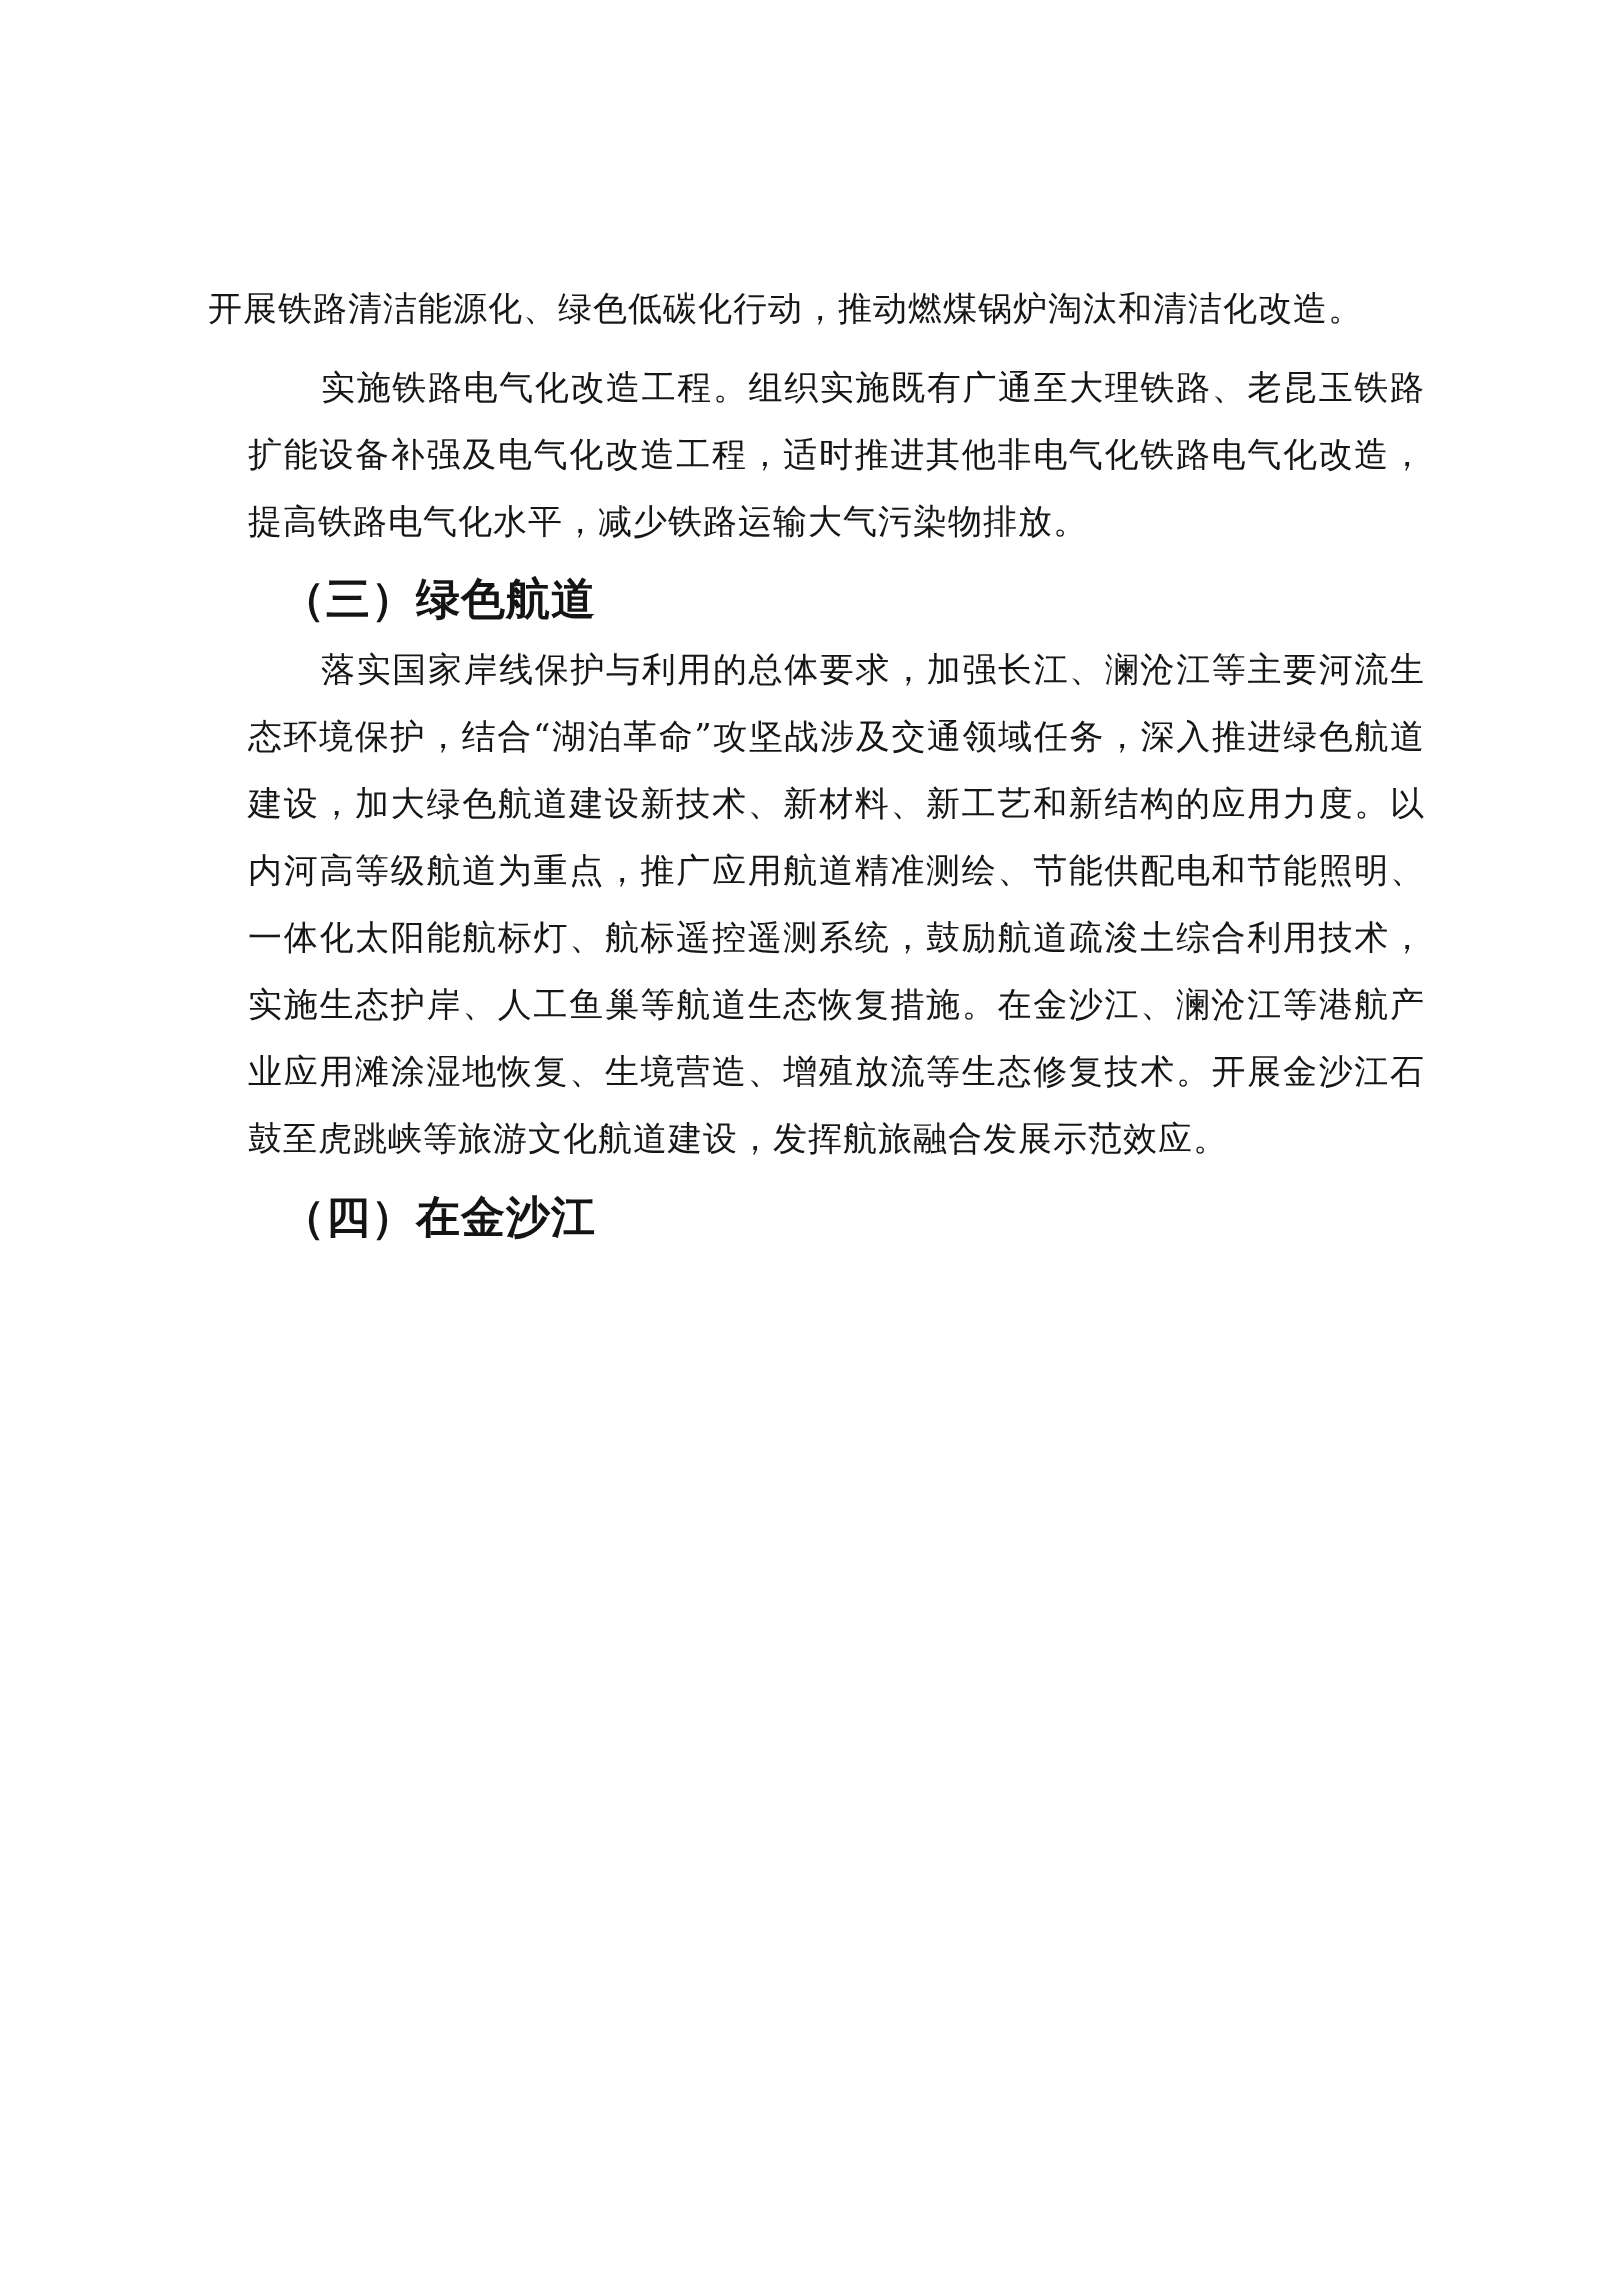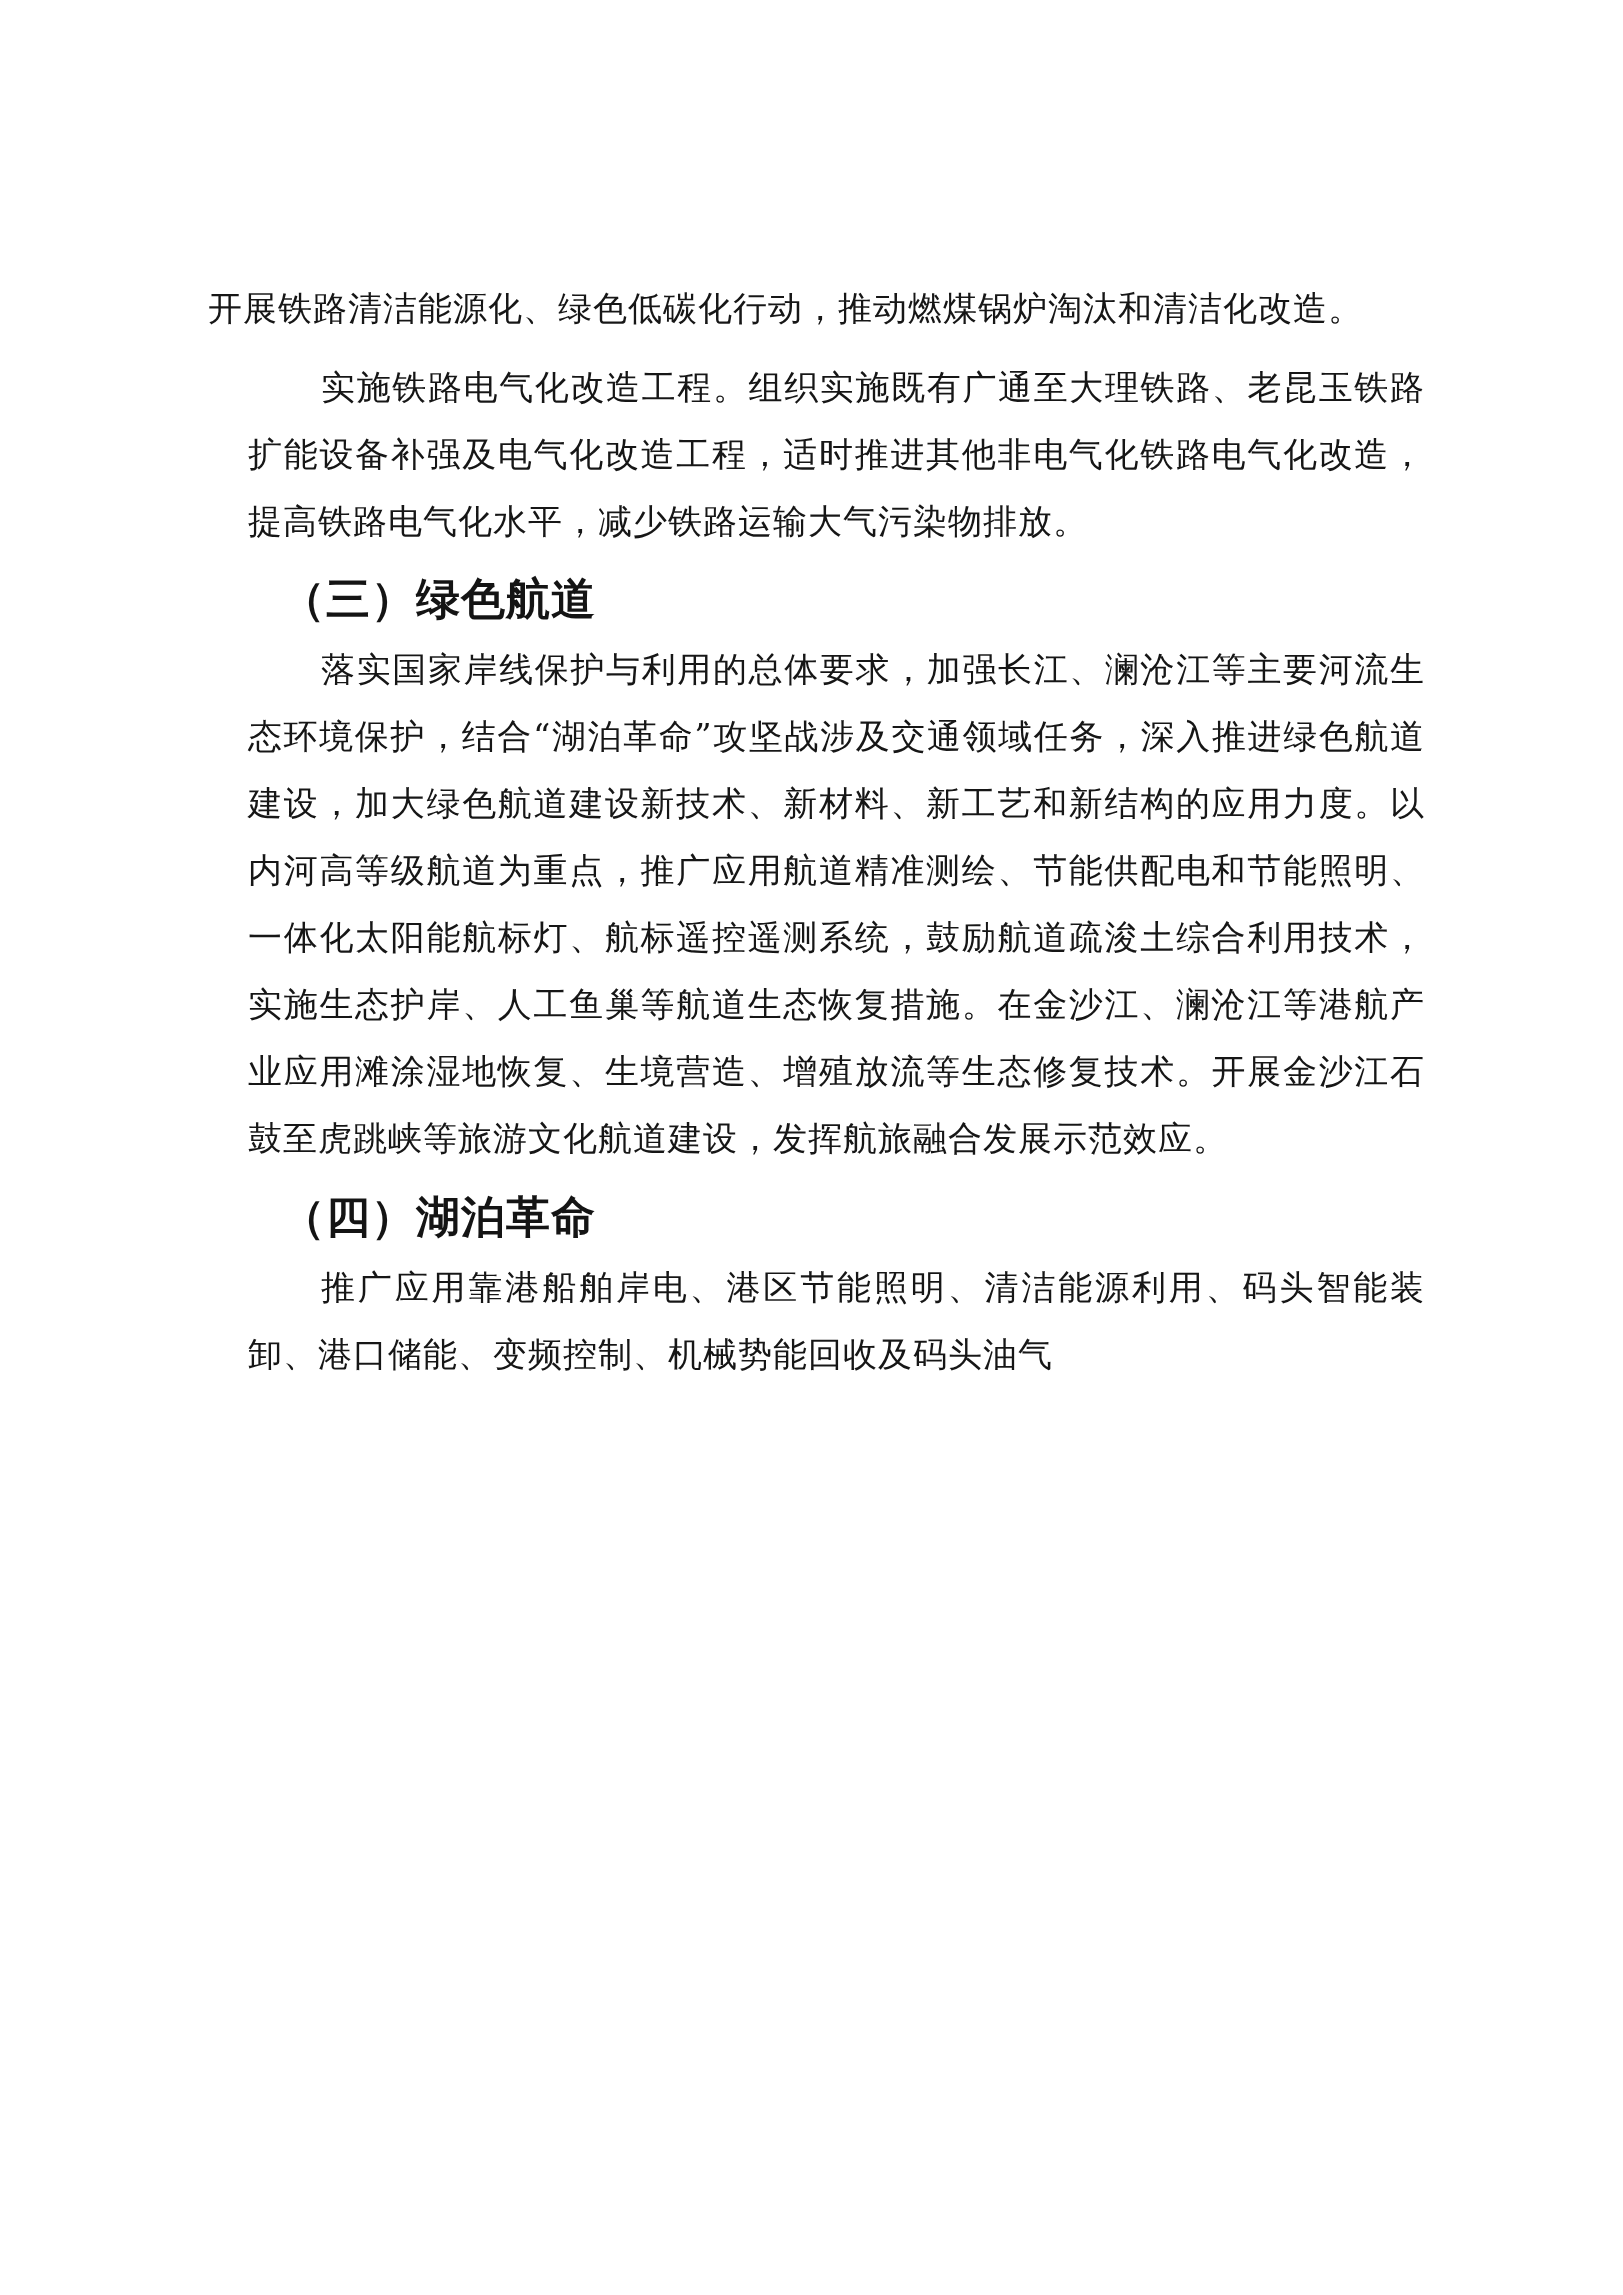--- a/index.html
+++ b/index.html
@@ -74,22 +74,21 @@
     <p class="para indent">实施铁路电气化改造工程。组织实施既有广通至大理铁路、老昆玉铁路扩能设备补强及电气化改造工程，适时推进其他非电气化铁路电气化改造，提高铁路电气化水平，减少铁路运输大气污染物排放。</p>
 
     <div class="gap-med"></div>
 
     <p class="heading">（三）绿色航道</p>
 
     <p class="para indent">落实国家岸线保护与利用的总体要求，加强长江、澜沧江等主要河流生态环境保护，结合“湖泊革命”攻坚战涉及交通领域任务，深入推进绿色航道建设，加大绿色航道建设新技术、新材料、新工艺和新结构的应用力度。以内河高等级航道为重点，推广应用航道精准测绘、节能供配电和节能照明、一体化太阳能航标灯、航标遥控遥测系统，鼓励航道疏浚土综合利用技术，实施生态护岸、人工鱼巢等航道生态恢复措施。在金沙江、澜沧江等港航产业应用滩涂湿地恢复、生境营造、增殖放流等生态修复技术。开展金沙江石鼓至虎跳峡等旅游文化航道建设，发挥航旅融合发展示范效应。</p>
 
     <div class="gap-med"></div>
 
-    <p class="heading">（四）湖泊革命</p>
+    <p class="heading">（四）在金沙江</p>
 
-    <p class="para indent"> 推广应用靠港船舶岸电、港区节能照明、清洁能源利用、码头智能装卸、港口储能、变频控制、机械势能回收及码头油气</p>
 
   </div>
 
   <div class="page-number">－ 21 －</div>
 
 </div>
 
 
 </body></html>

